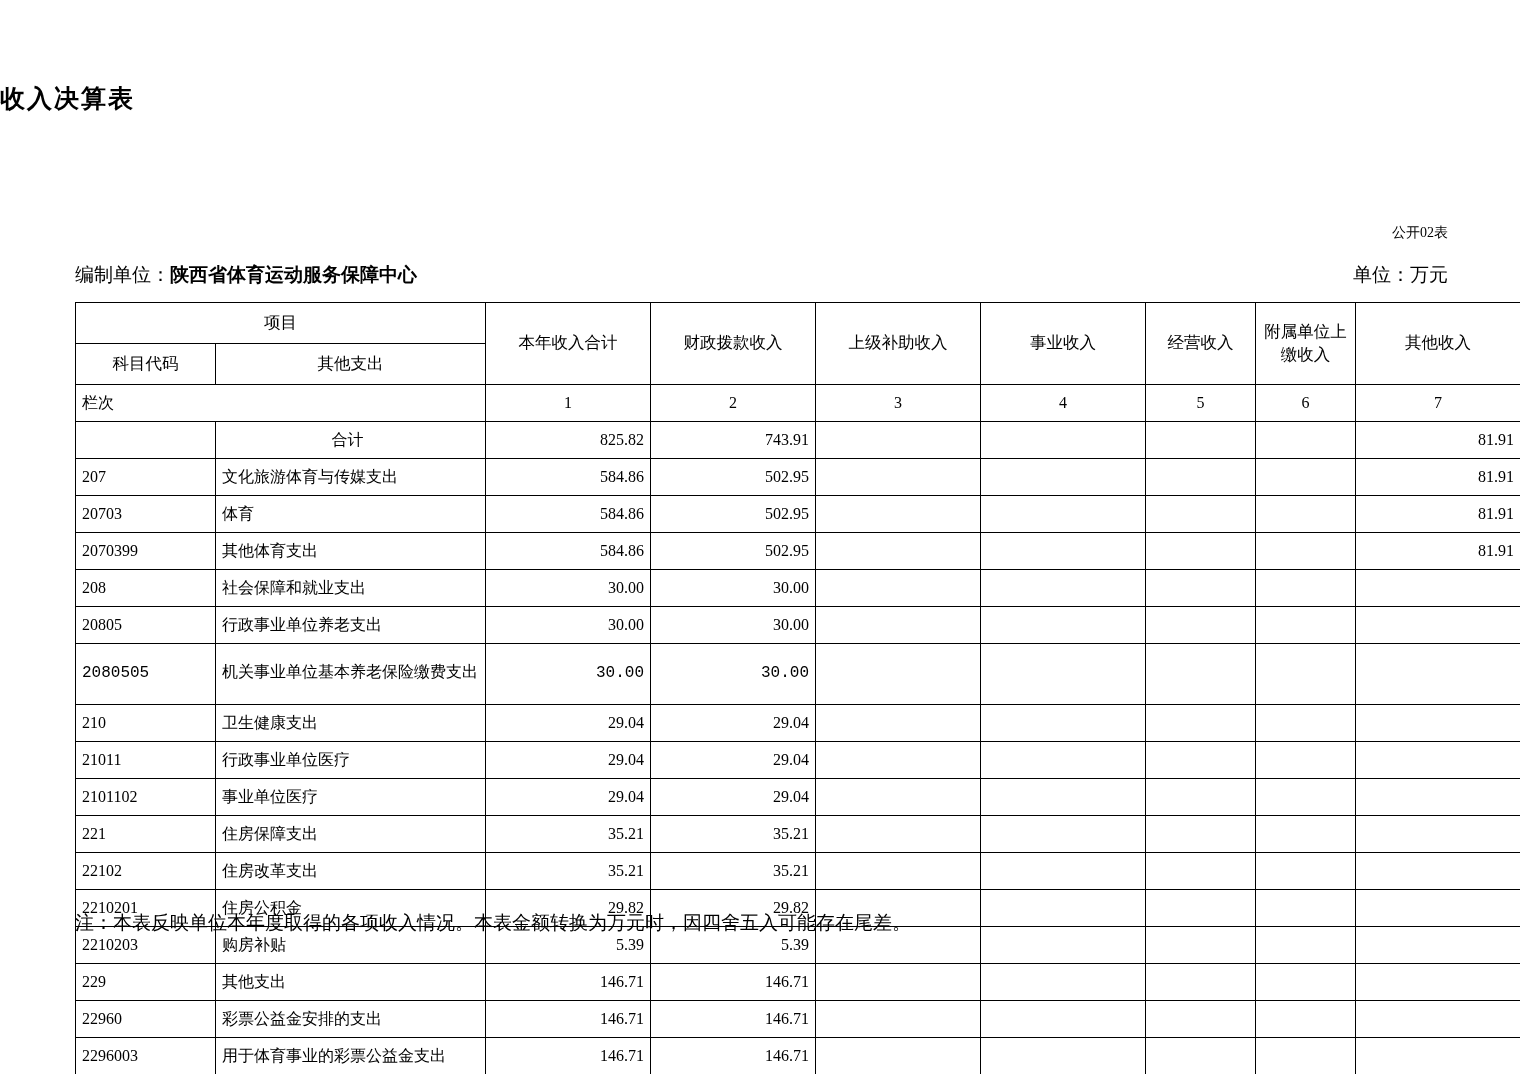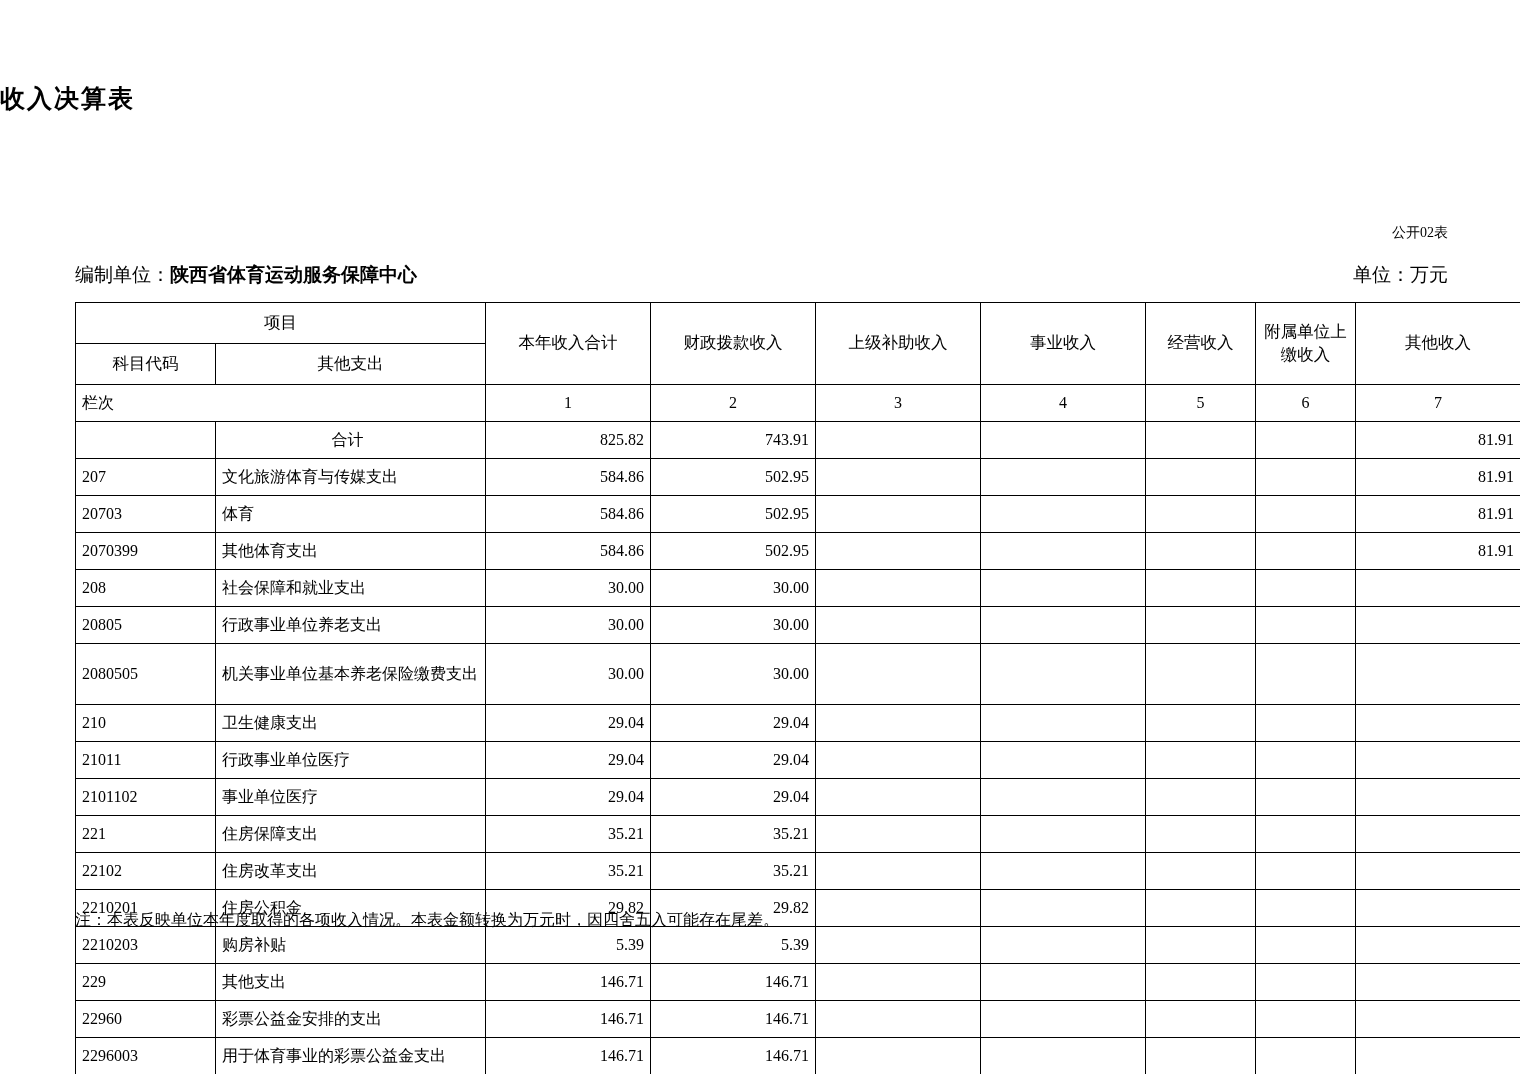--- a/index.html
+++ b/index.html
@@ -103,26 +103,27 @@
     padding-left: 0;
   }
   .num-cell {
     text-align: right;
     padding-right: 16px;
     height: 30px;
     font-family: "Liberation Serif", "DejaVu Serif", serif;
   }
   .tall-row td {
     height: 54px;
+    font-family: Liberation Mono, monospace;
   }
   .note {
     position: absolute;
     left: 75px;
     top: 828px;
-    font-size: 16px;
+    font-size: 19px;
   }
 </style>
 </head>
 <body>
 
 <div class="page">
 
   <div class="doc-title">收入决算表</div>
 
   <div class="form-code">公开02表</div>

